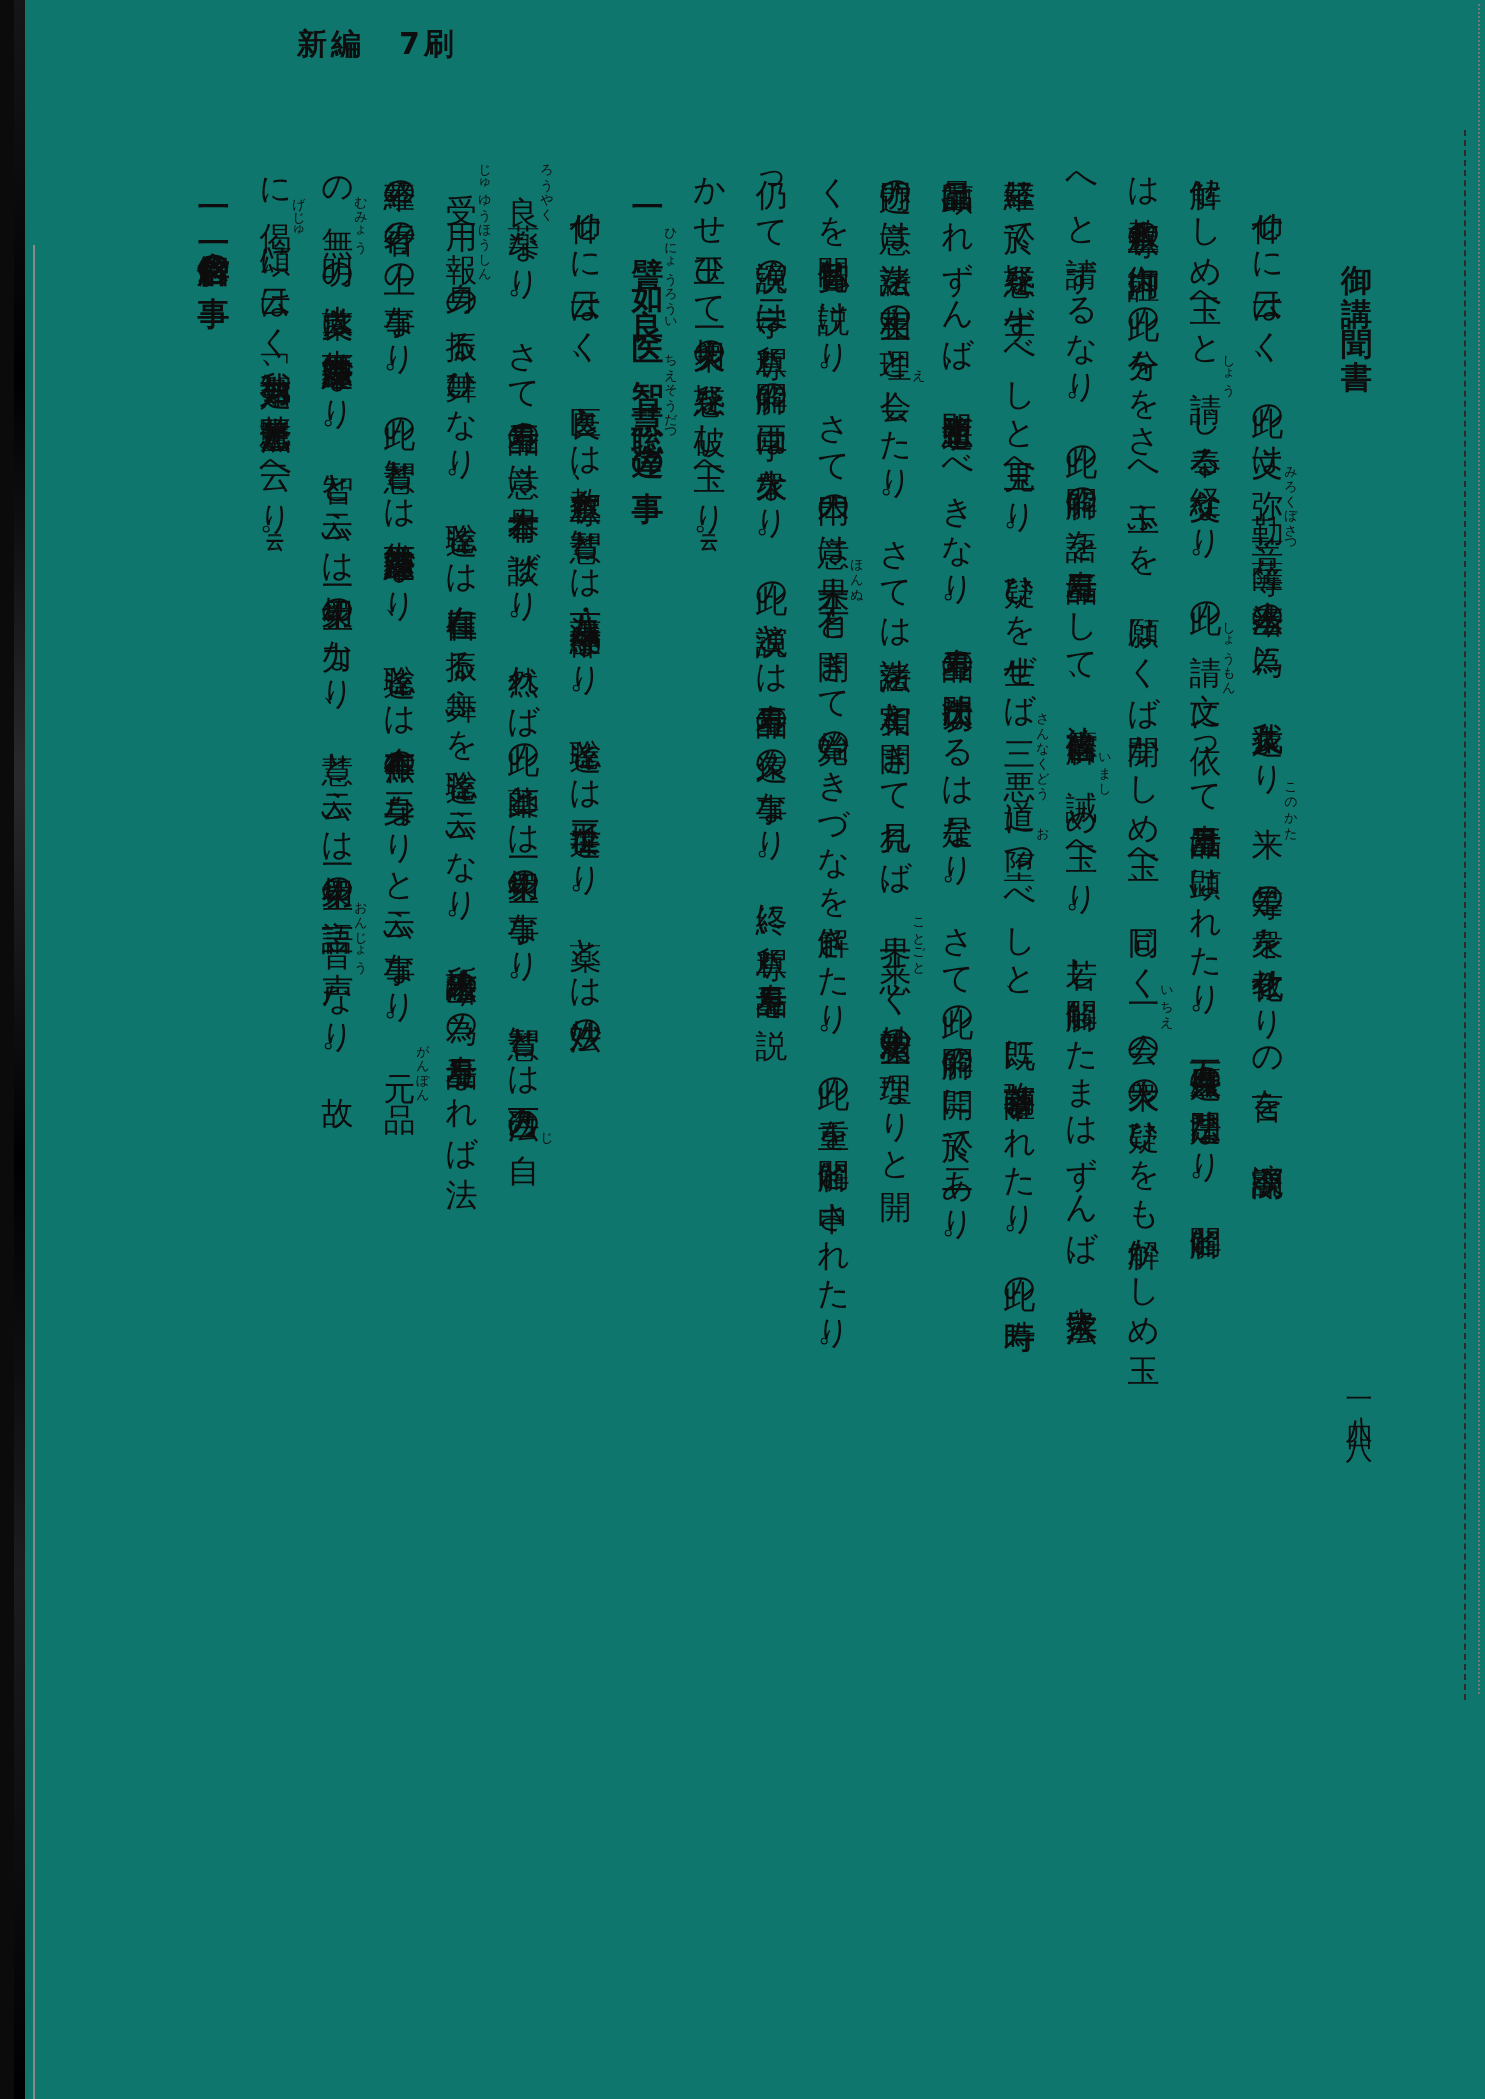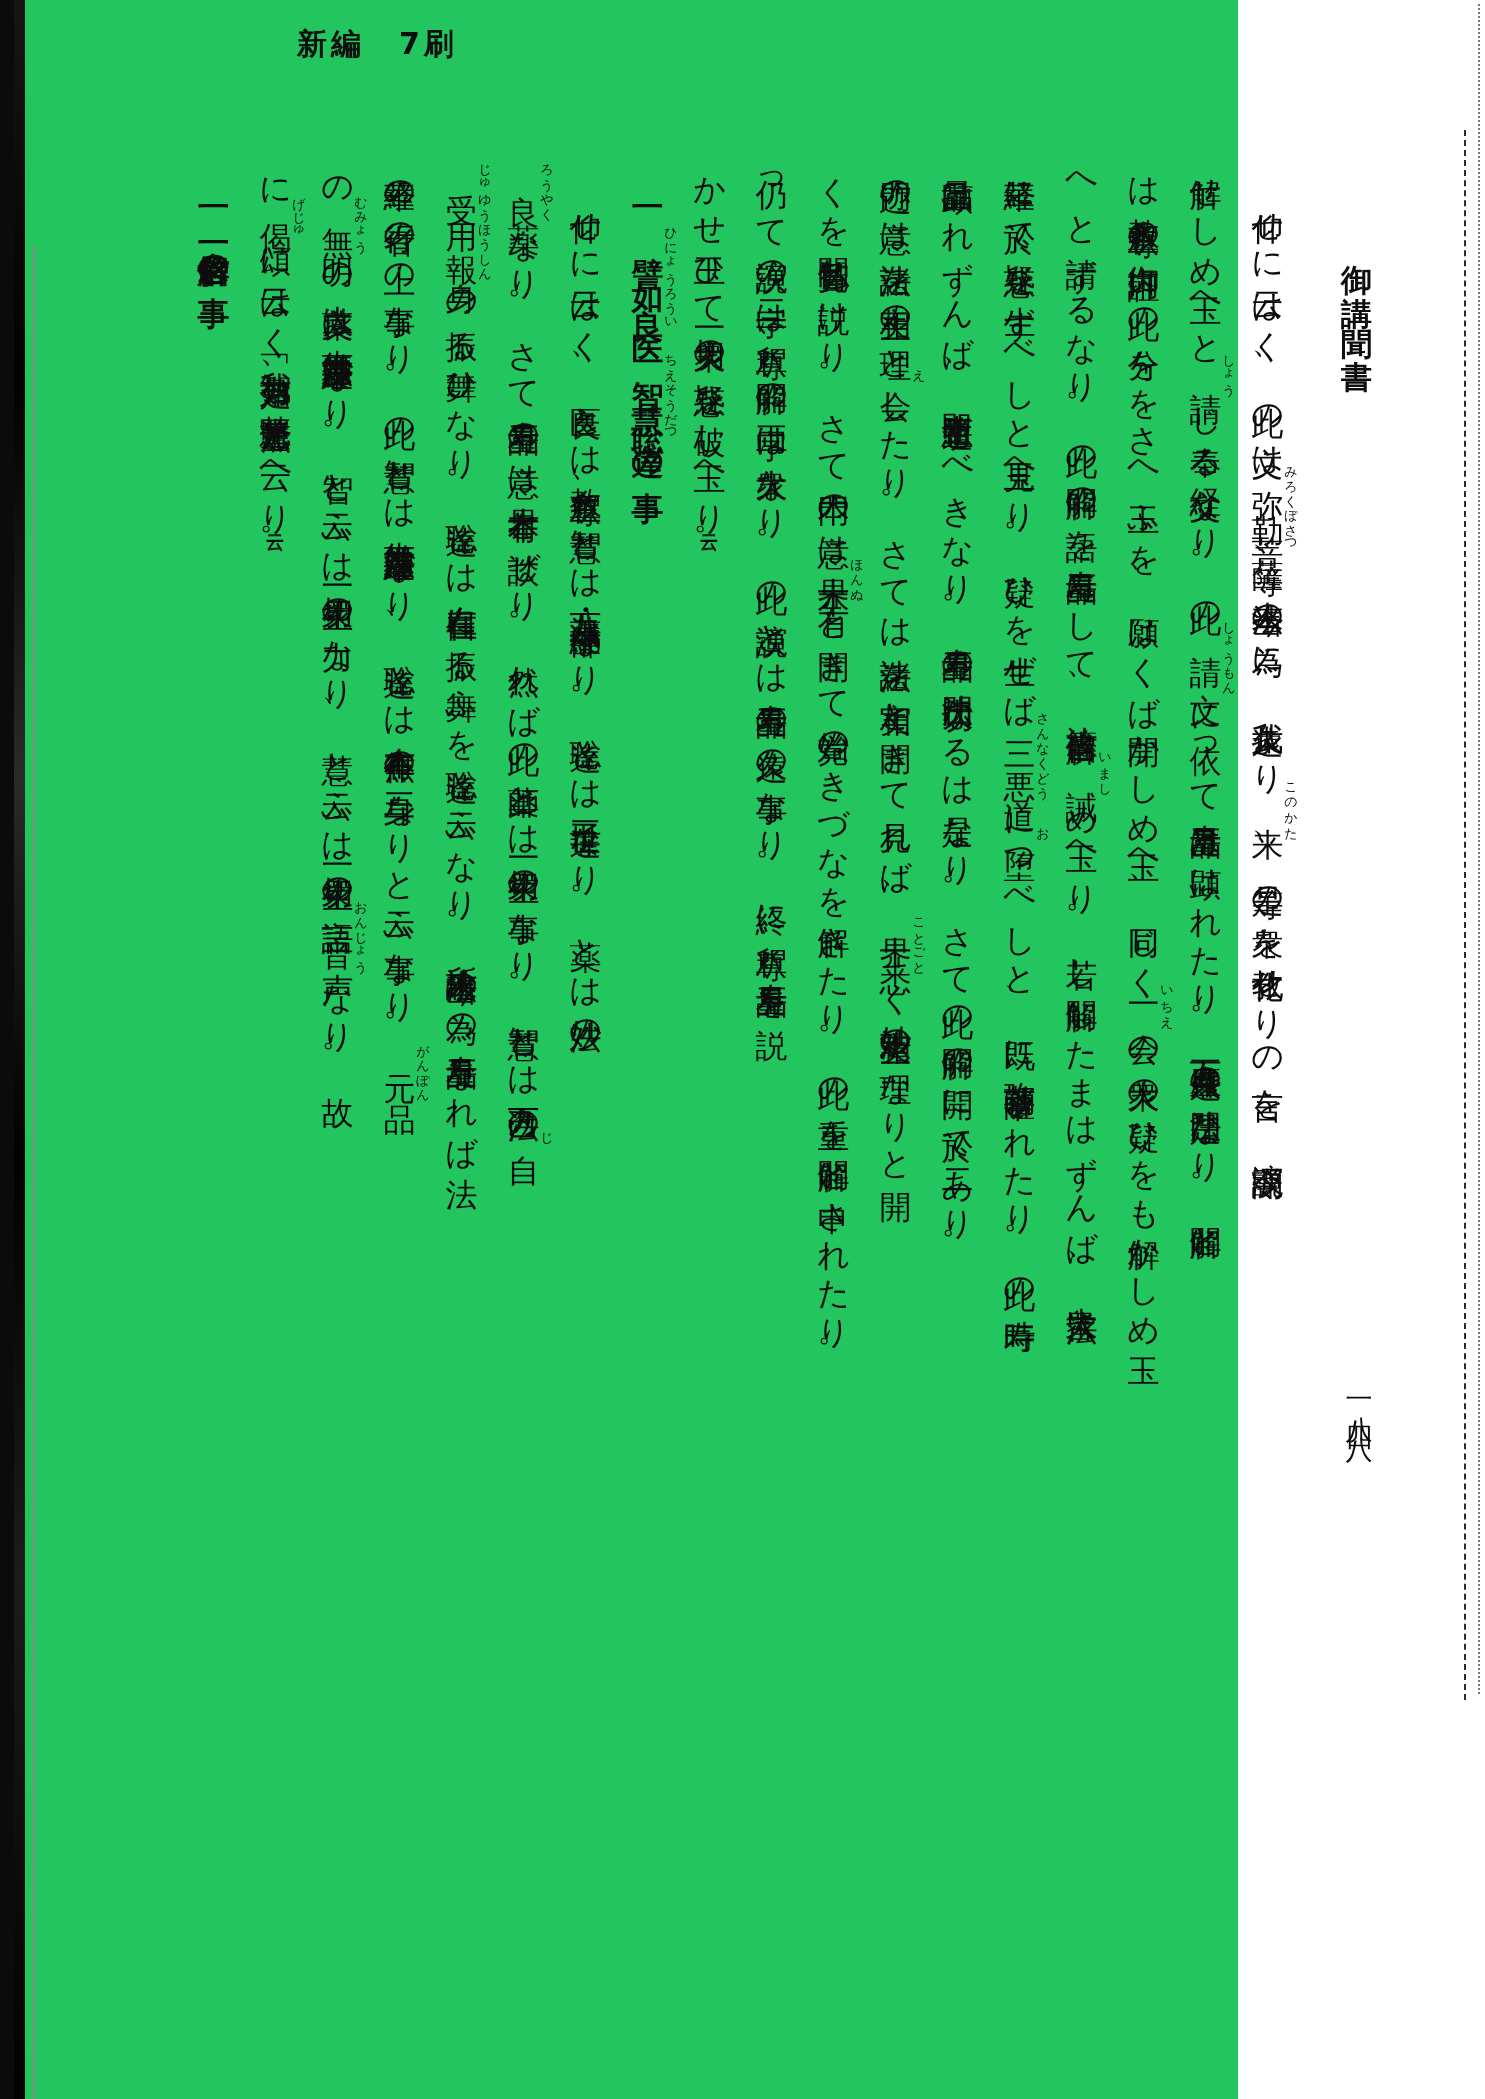--- a/index.html
+++ b/index.html
@@ -3,22 +3,22 @@
 <meta charset="utf-8">
 <style>
   html, body {
     margin: 0; padding: 0;
     width: 1485px; height: 2099px;
     background: #ffffff;
     overflow: hidden;
   }
   #page {
     position: relative;
-    width: 1238px; height: 2099px;
-    background: #22c55e;
+    width: 1485px; height: 2099px;
+    background: #0f766e;
     font-family: "DejaVu Serif", "Liberation Serif", serif;
     color: #111;
   }
   
   .edge-bar-1 {
     position: absolute; left: 0; top: 0; width: 14px; height: 2099px;
     background: #0b0b0b;
   }
   .edge-bar-2 {
     position: absolute; left: 14px; top: 0; width: 11px; height: 2099px;

